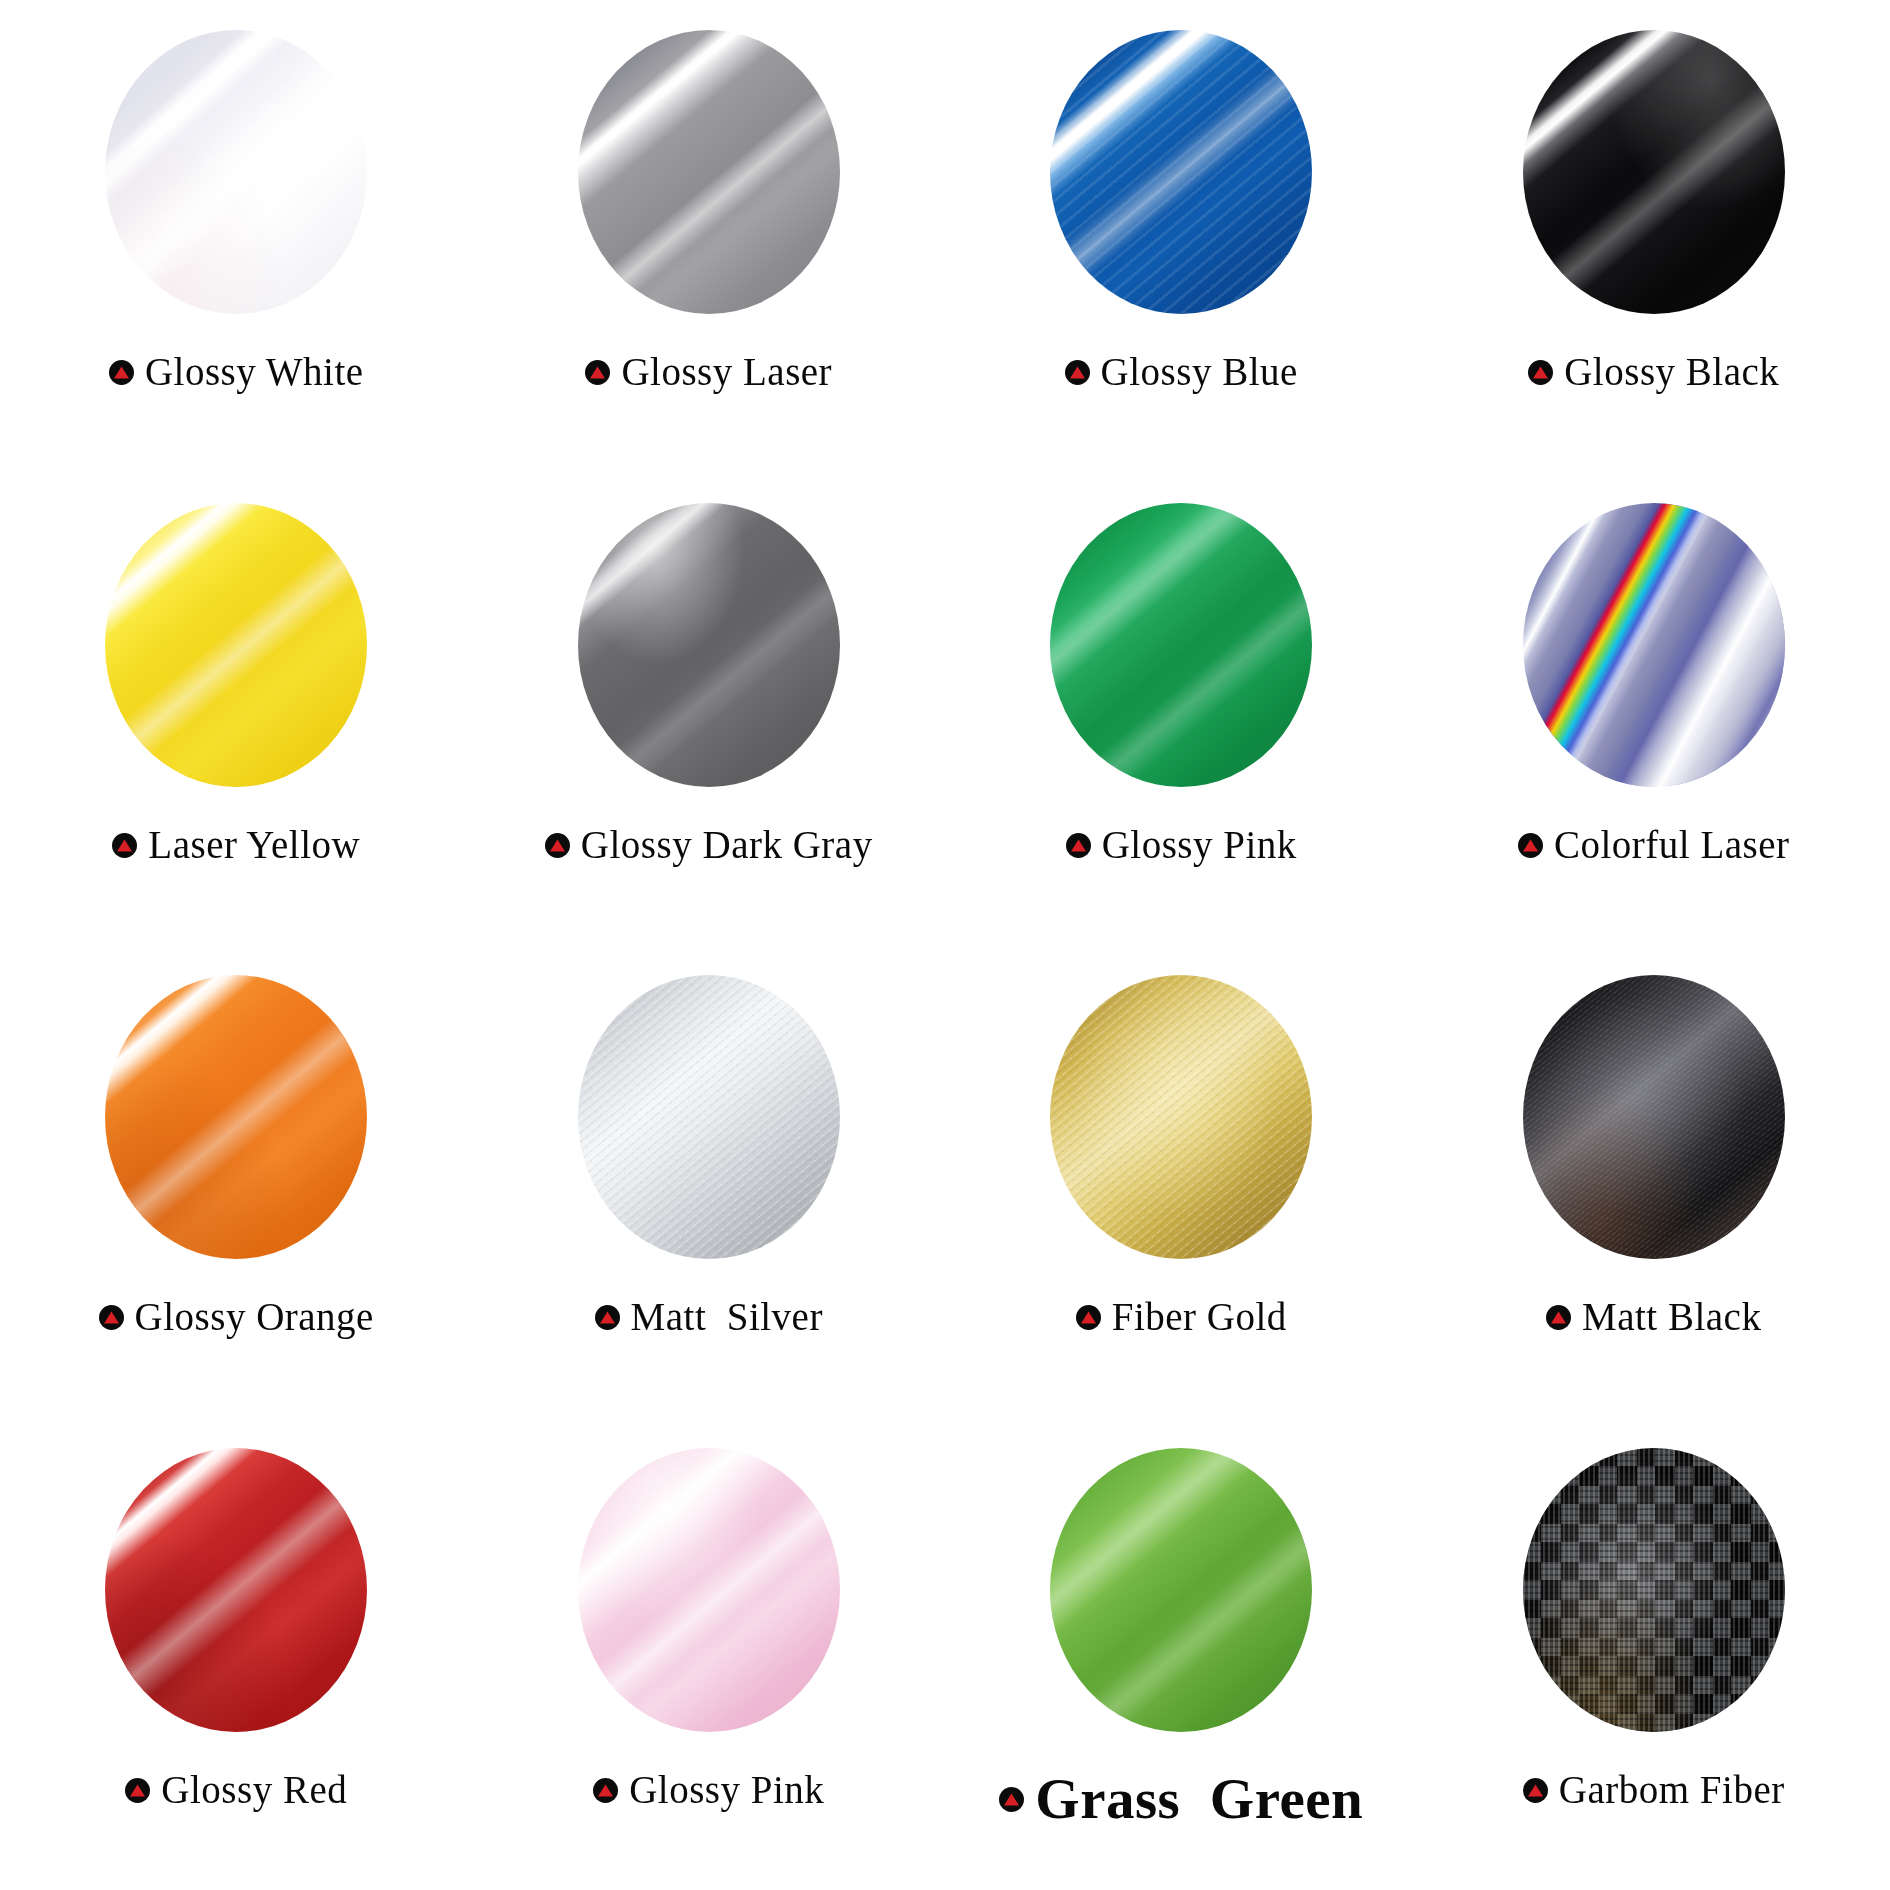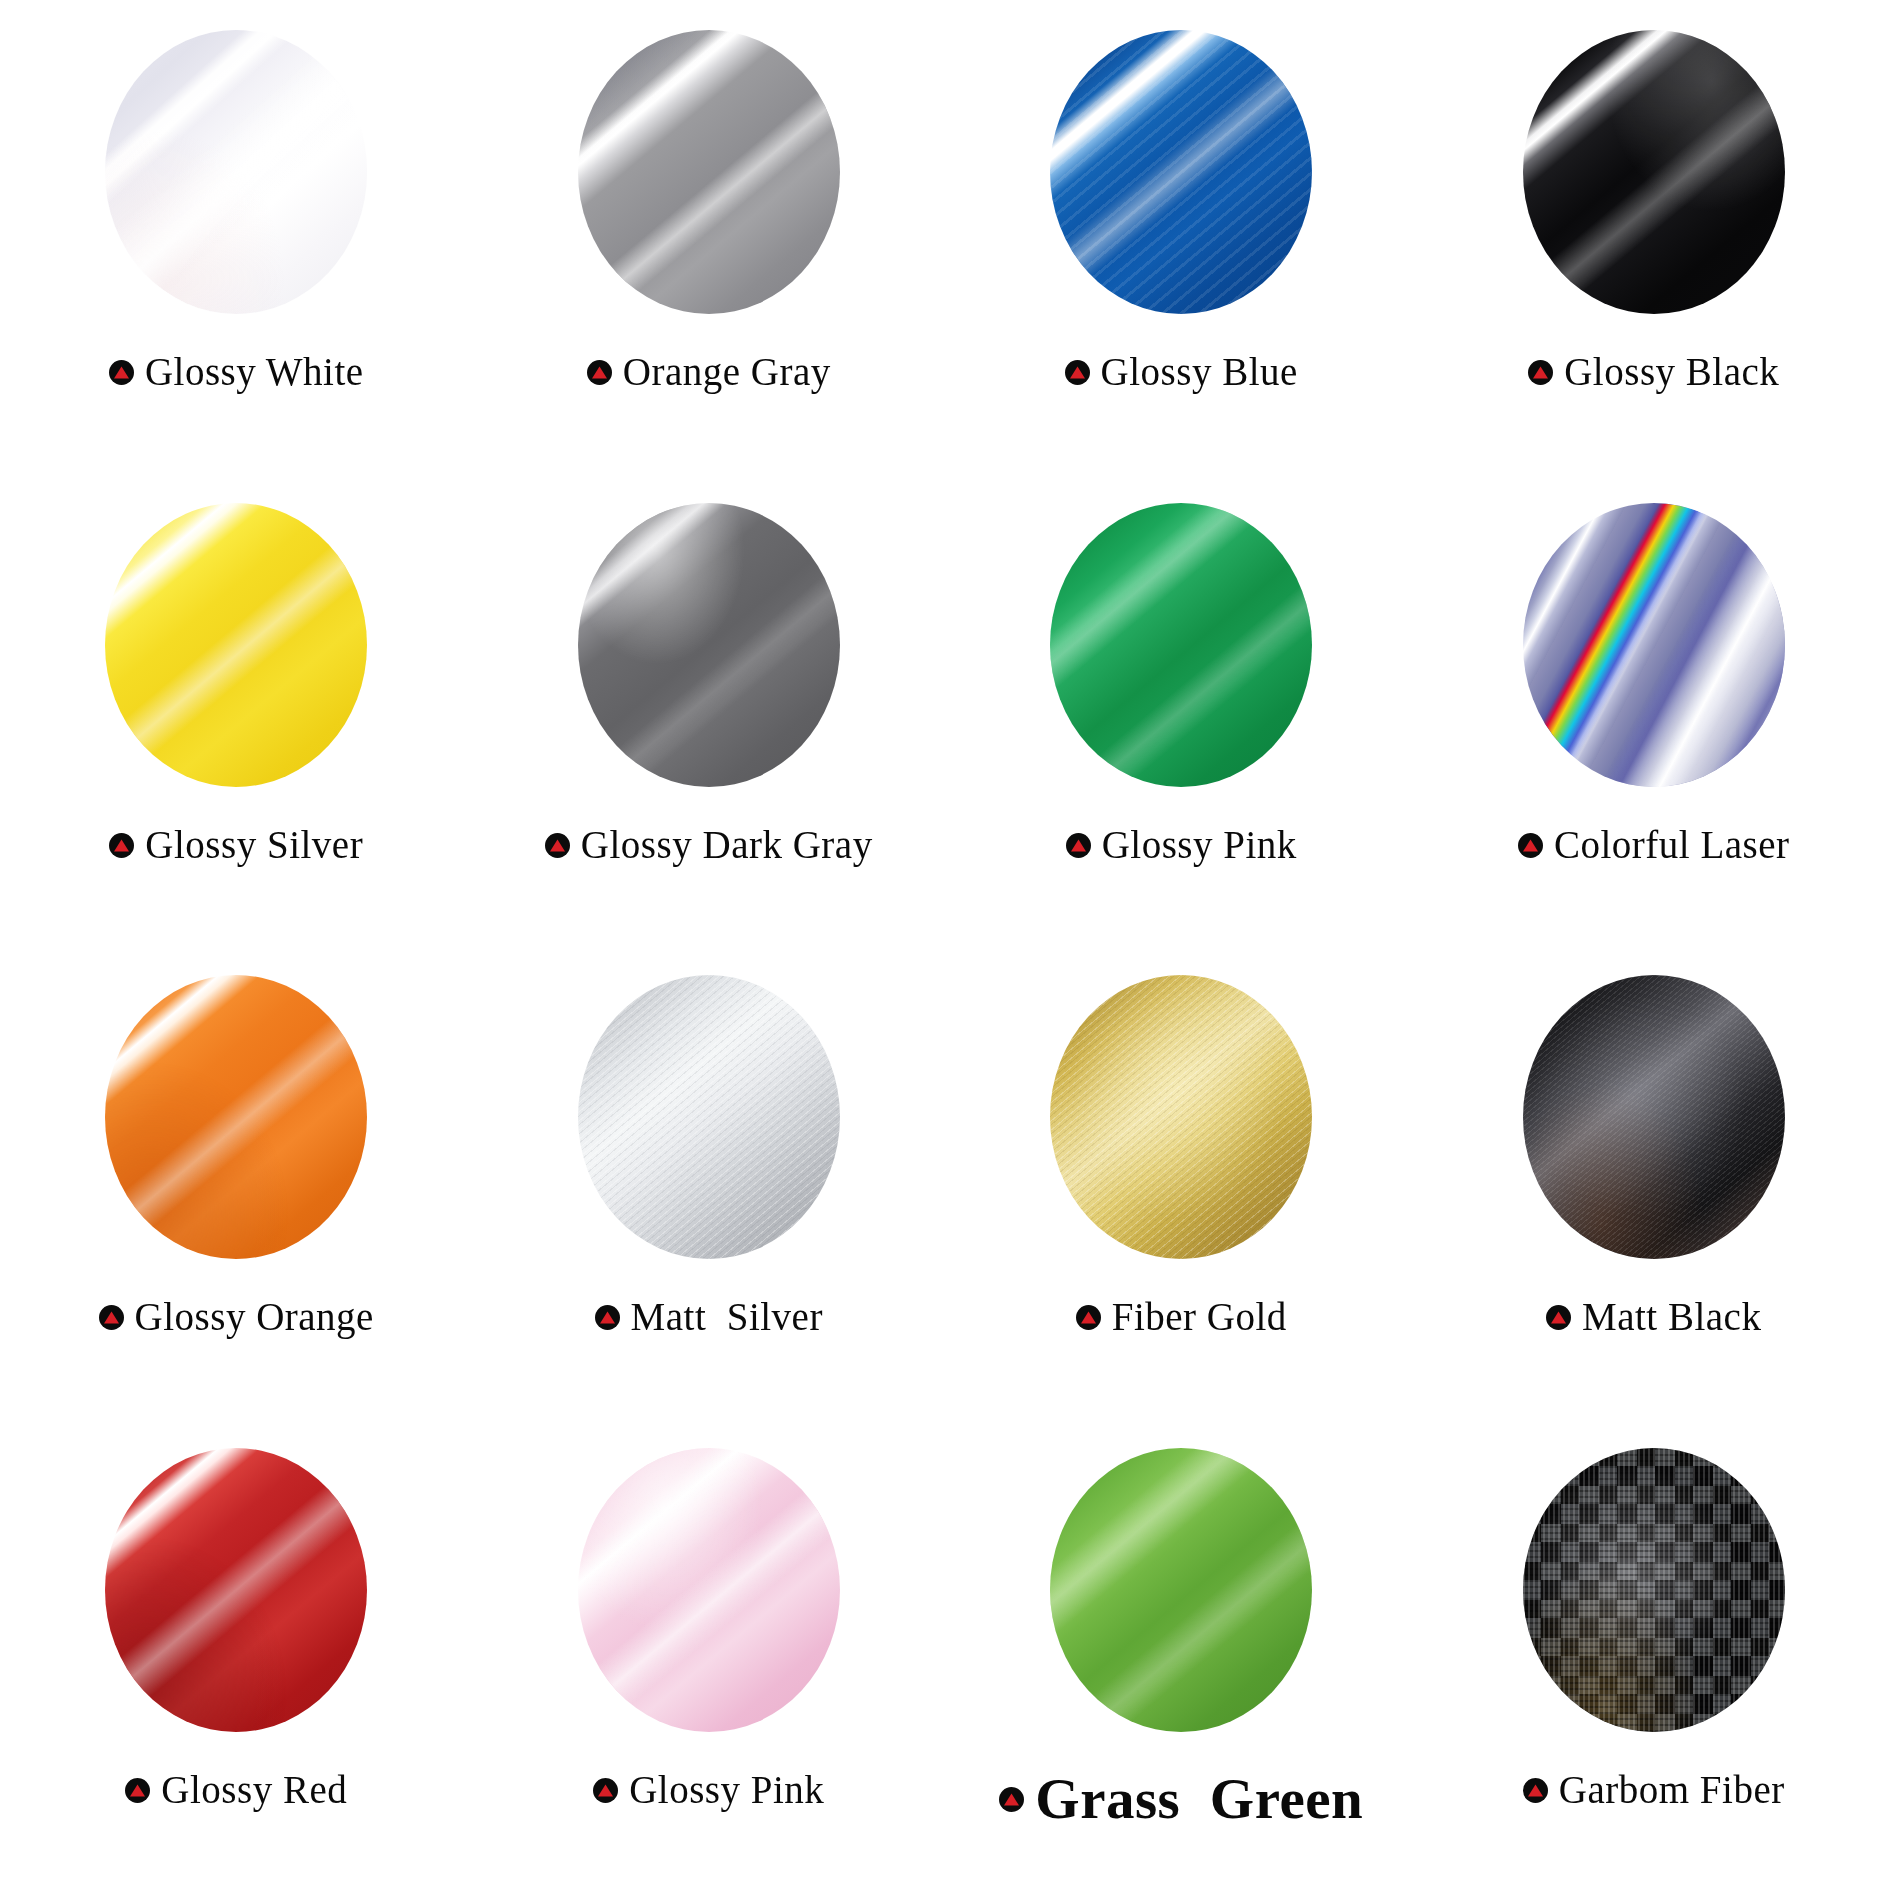--- a/index.html
+++ b/index.html
@@ -381,21 +381,21 @@
         <div class="swatch sw-glossy-gray">
           <div class="gloss"></div>
         </div>
       </div>
       <div class="label-row">
         <span class="bullet">
           <svg width="17" height="15" viewBox="0 0 17 15" aria-hidden="true">
             <polygon points="8.5,1.6 16,13.6 1,13.6" fill="#d81f26"></polygon>
           </svg>
         </span>
-        <span class="label-text">Orange Gray</span>
+        <span class="label-text">Glossy Laser</span>
       </div>
     </div>
     <div class="cell">
       <div class="swatch-wrap">
         <div class="swatch sw-glossy-blue">
           <div class="gloss"></div>
         </div>
       </div>
       <div class="label-row">
         <span class="bullet">
@@ -426,21 +426,21 @@
         <div class="swatch sw-glossy-yellow">
           <div class="gloss"></div>
         </div>
       </div>
       <div class="label-row">
         <span class="bullet">
           <svg width="17" height="15" viewBox="0 0 17 15" aria-hidden="true">
             <polygon points="8.5,1.6 16,13.6 1,13.6" fill="#d81f26"></polygon>
           </svg>
         </span>
-        <span class="label-text">Glossy Silver</span>
+        <span class="label-text">Laser Yellow</span>
       </div>
     </div>
     <div class="cell">
       <div class="swatch-wrap">
         <div class="swatch sw-glossy-dark-gray">
           <div class="gloss"></div>
         </div>
       </div>
       <div class="label-row">
         <span class="bullet">

